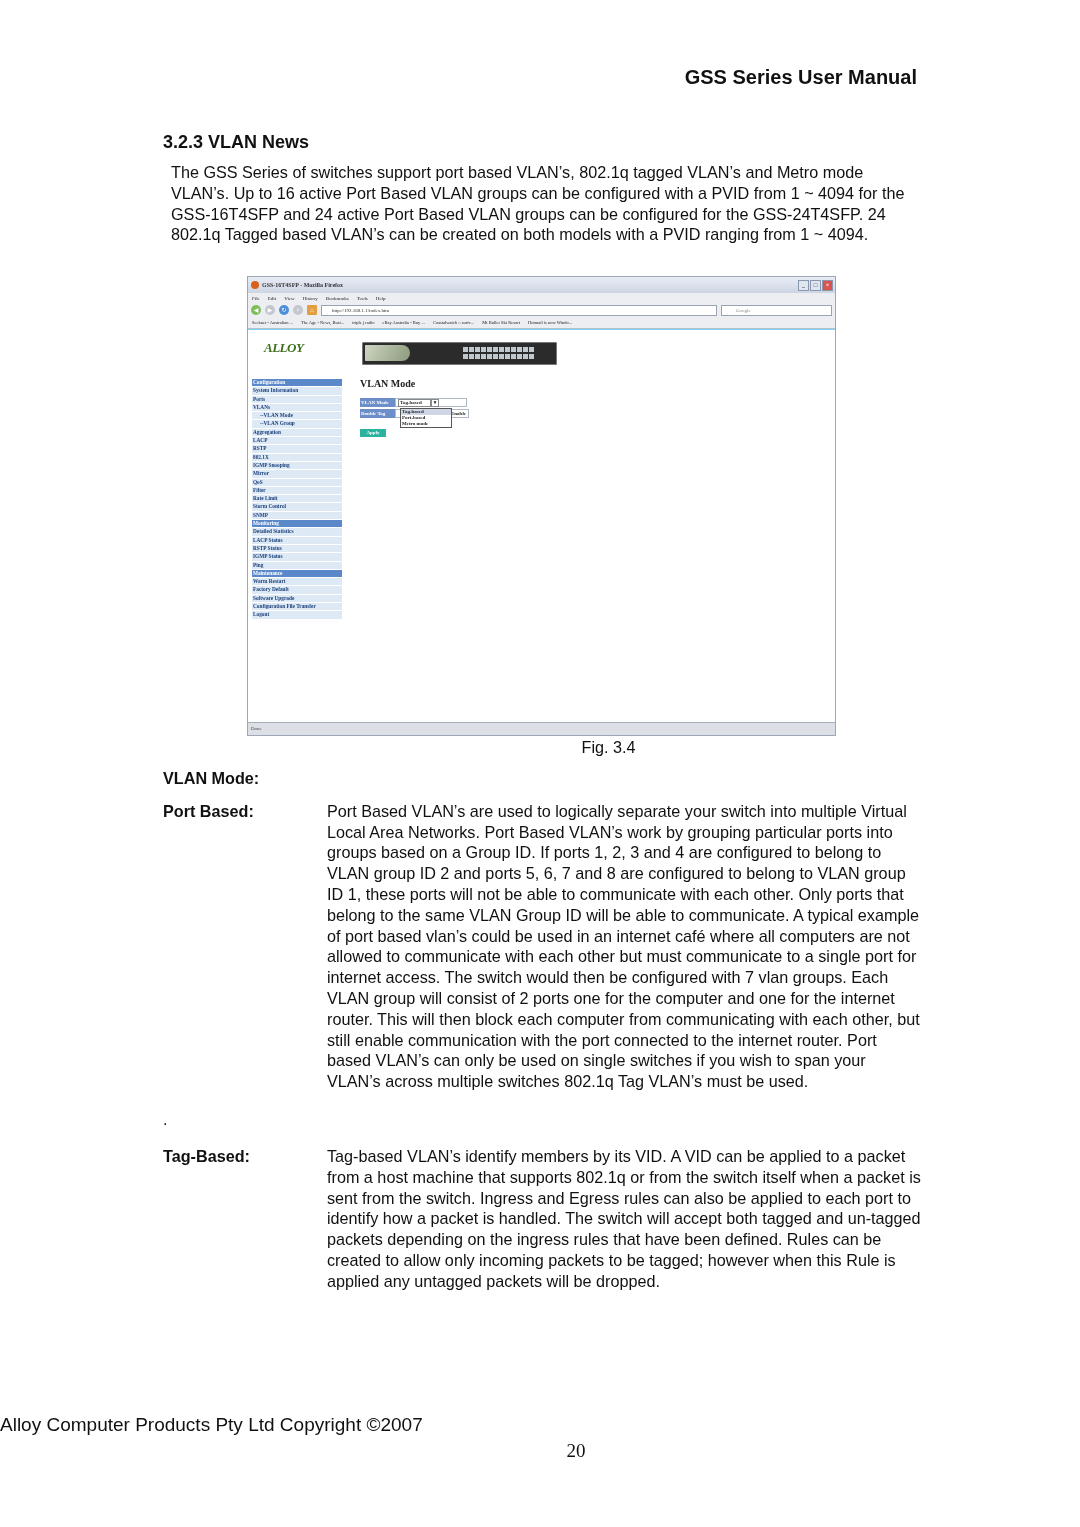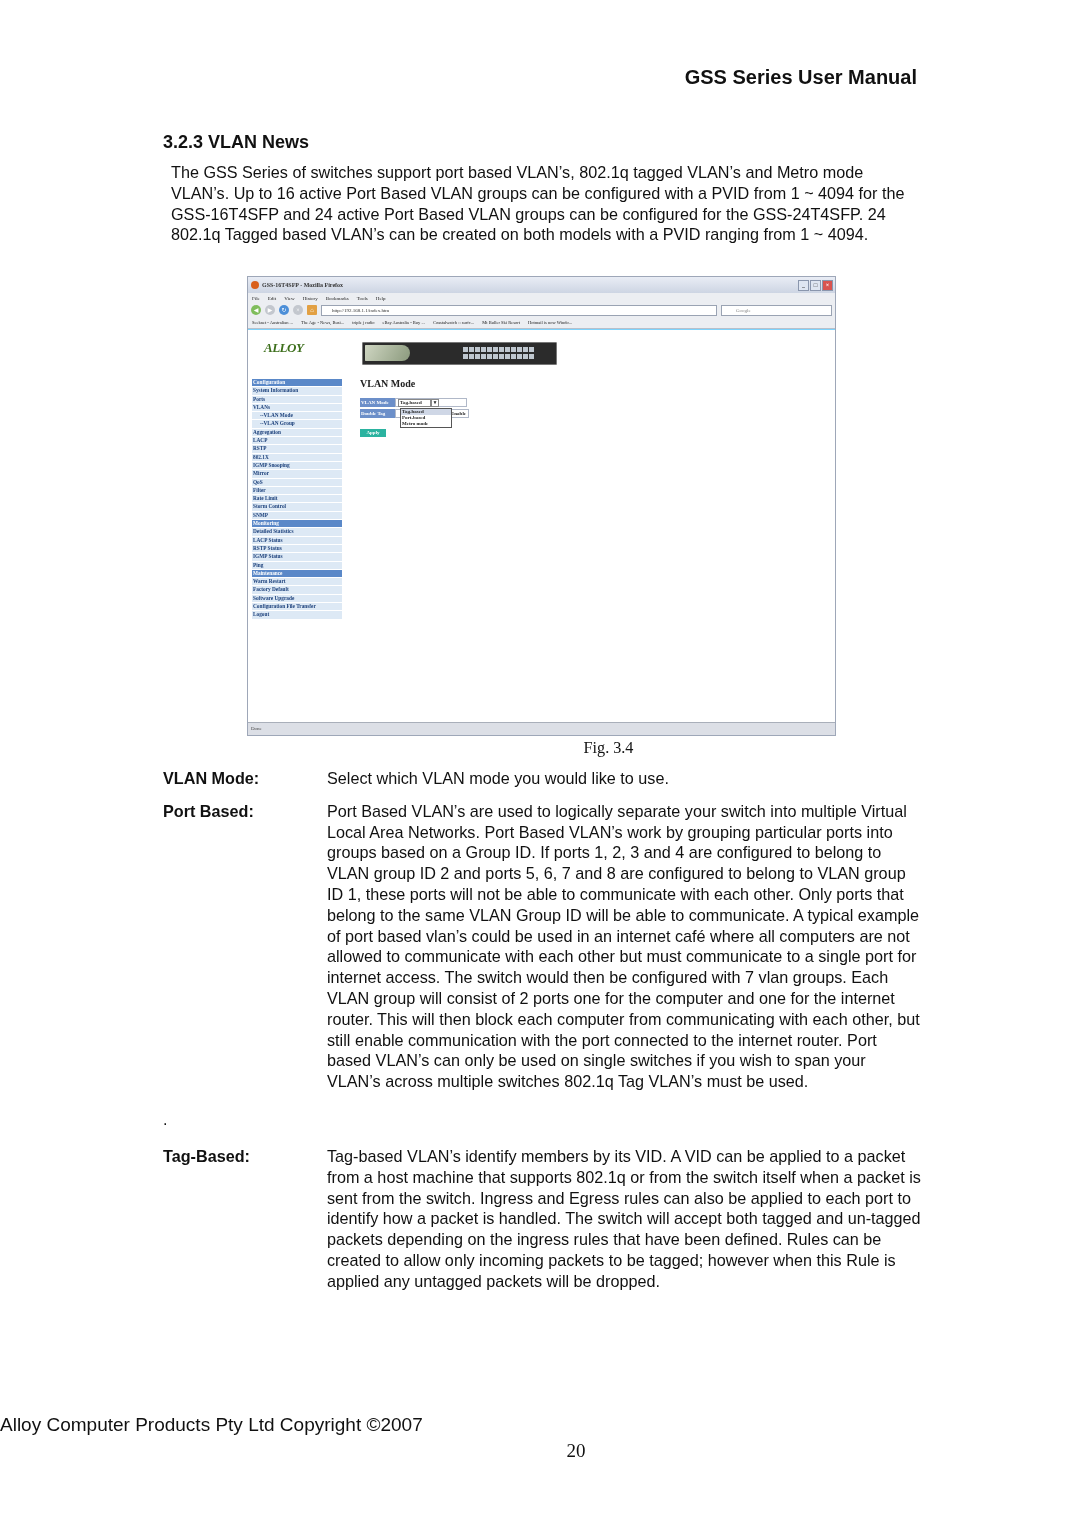--- a/index.html
+++ b/index.html
@@ -44,21 +44,21 @@
   .flabel { width: 34px; background: #6c8fc9; color: #fff; line-height: 9px; padding-left: 1px; }
   .fval { width: 68px; border: 1px solid #b0b8c8; background: #fff; line-height: 7px; padding-left: 2px; color: #222; }
   .dd-sel { display: inline-block; width: 30px; border: 1px solid #888; line-height: 6px; padding-left: 1px; }
   .dd-arrow { display: inline-block; width: 6px; border: 1px solid #888; text-align: center; line-height: 6px; }
   .dd-list { position: absolute; left: 40px; top: 10px; width: 50px; background: #fff; border: 1px solid #555; font-size: 5px; }
   .dd-opt { height: 6px; line-height: 6px; padding-left: 1px; color: #222; }
   .dd-opt.active { background: #cfd7e6; }
   .apply-btn { position: absolute; left: 112px; top: 152px; width: 26px; height: 8px; background: #2bb3a0; color: #fff; font-size: 5px; font-weight: bold; line-height: 8px; text-align: center; }
 
   #fig { left: 0; width: 1080px; top: 738px; text-align: center; font-size: 16.2px; padding-left: 0px; }
-  #fig span { margin-left: 137px; font-family: Liberation Serif, serif; }
+  #fig span { margin-left: 137px; }
   .defs { left: 163px; top: 768px; width: 760px; font-size: 16.2px; line-height: 20.8px; }
   .def { display: flex; margin-bottom: 12px; }
   .dterm { width: 164px; font-weight: bold; flex-shrink: 0; }
   .ddesc { flex: 1; }
   .dot { height: 30px; line-height: 30px; }
   #footer { left: 0; width: 1080px; top: 1414px; font-size: 19px; }
   #pagenum { left: 0; width: 1080px; top: 1440px; text-align: center; font-family: "Liberation Serif", serif; font-size: 19px; padding-left: 36px; }
 </style>
 </head>
 <body>
@@ -191,21 +191,20 @@
     <div class="apply-btn" style="top:99px">Apply</div>
   </div>
   <div class="statusbar">Done</div>
 </div>
 
 <div id="fig" class="abs"><span>Fig. 3.4</span></div>
 
 <div class="abs defs">
   <div class="def">
     <div class="dterm">VLAN Mode:</div>
-    <div class="ddesc">Select which VLAN mode you would like to use.</div>
   </div>
   <div class="def">
     <div class="dterm">Port Based:</div>
     <div class="ddesc">Port Based VLAN’s are used to logically separate your switch into multiple Virtual Local Area Networks. Port Based VLAN’s work by grouping particular ports into groups based on a Group ID. If ports 1, 2, 3 and 4 are configured to belong to VLAN group ID 2 and ports 5, 6, 7 and 8 are configured to belong to VLAN group ID 1, these ports will not be able to communicate with each other. Only ports that belong to the same VLAN Group ID will be able to communicate. A typical example of port based vlan’s could be used in an internet café where all computers are not allowed to communicate with each other but must communicate to a single port for internet access. The switch would then be configured with 7 vlan groups. Each VLAN group will consist of 2 ports one for the computer and one for the internet router. This will then block each computer from communicating with each other, but still enable communication with the port connected to the internet router. Port based VLAN’s can only be used on single switches if you wish to span your VLAN’s across multiple switches 802.1q Tag VLAN’s must be used.</div>
   </div>
   <div class="def dot">
     <div class="dterm" style="font-weight:normal">.</div>
   </div>
   <div class="def">
     <div class="dterm">Tag-Based:</div>

